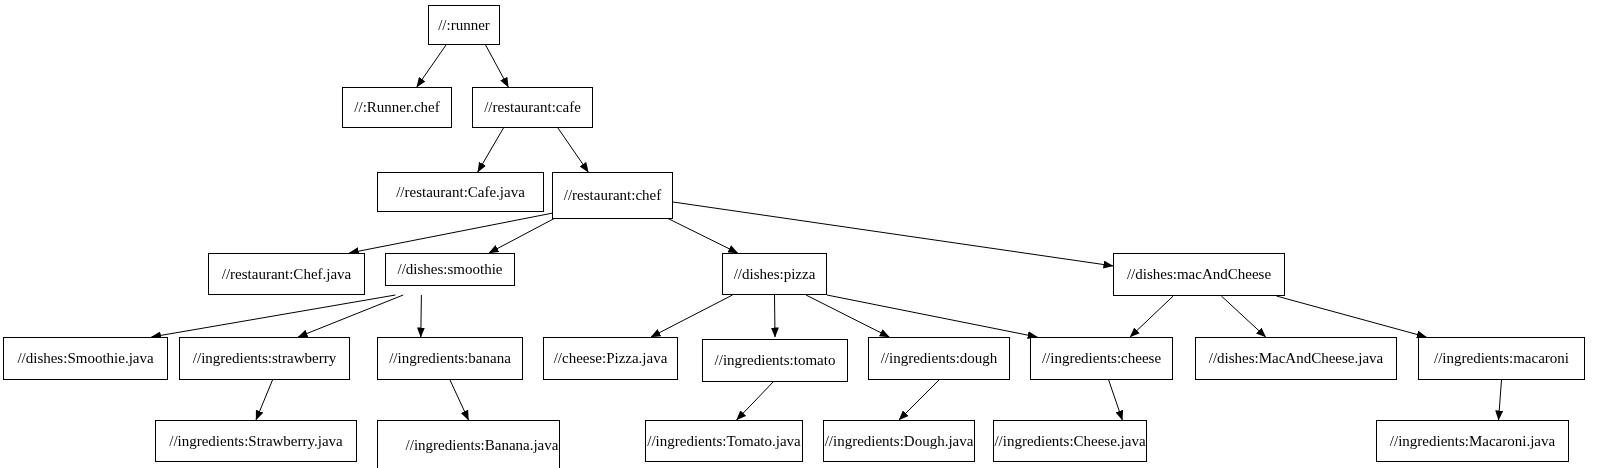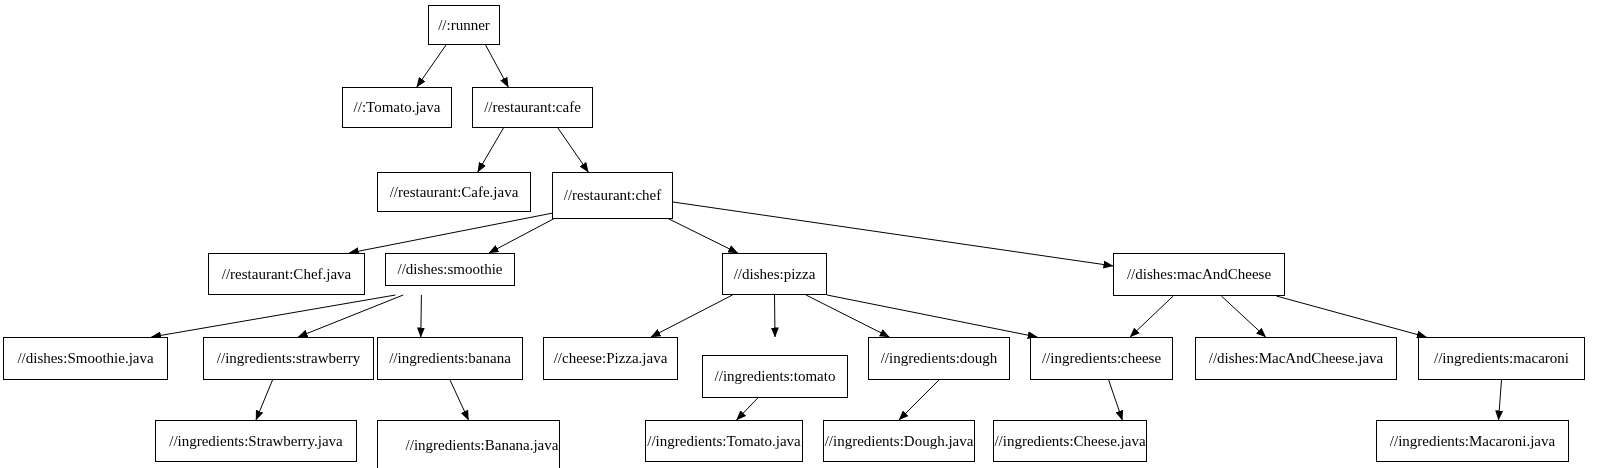--- a/index.html
+++ b/index.html
@@ -63,33 +63,33 @@
       <line x1="1276.4" y1="296" x2="1426.35" y2="337" stroke="#000000" stroke-width="1" marker-end="url(#arrow)"></line>
       <line x1="272.5" y1="380" x2="256" y2="420" stroke="#000000" stroke-width="1" marker-end="url(#arrow)"></line>
       <line x1="450" y1="380" x2="468.5" y2="420" stroke="#000000" stroke-width="1" marker-end="url(#arrow)"></line>
       <line x1="775" y1="380" x2="736.64" y2="420" stroke="#000000" stroke-width="1" marker-end="url(#arrow)"></line>
       <line x1="939" y1="380" x2="899" y2="420" stroke="#000000" stroke-width="1" marker-end="url(#arrow)"></line>
       <line x1="1108.65" y1="380" x2="1122.36" y2="420" stroke="#000000" stroke-width="1" marker-end="url(#arrow)"></line>
       <line x1="1501.5" y1="380" x2="1498.5" y2="420" stroke="#000000" stroke-width="1" marker-end="url(#arrow)"></line>
     </svg>
   <div>
       <div class="node" style="left: 428px; top: 5px; width: 72px; height: 40px;">//:runner</div>
-      <div class="node" style="left: 342px; top: 87px; width: 110px; height: 41px;">//:Tomato.java</div>
+      <div class="node" style="left: 342px; top: 87px; width: 110px; height: 41px;">//:Runner.chef</div>
       <div class="node" style="left: 472px; top: 87px; width: 121px; height: 41px;">//restaurant:cafe</div>
-      <div class="node" style="left: 377px; top: 172px; width: 154px; height: 40px;">//restaurant:Cafe.java</div>
+      <div class="node" style="left: 377px; top: 172px; width: 167px; height: 40px;">//restaurant:Cafe.java</div>
       <div class="node" style="left: 552px; top: 172px; width: 121px; height: 47px;">//restaurant:chef</div>
       <div class="node" style="left: 208px; top: 253px; width: 157px; height: 42px;">//restaurant:Chef.java</div>
       <div class="node" style="left: 385px; top: 253px; width: 130px; height: 33px;">//dishes:smoothie</div>
       <div class="node" style="left: 722px; top: 253px; width: 105px; height: 42px;">//dishes:pizza</div>
       <div class="node" style="left: 1113px; top: 253px; width: 172px; height: 43px;">//dishes:macAndCheese</div>
       <div class="node" style="left: 3px; top: 337px; width: 165px; height: 43px;">//dishes:Smoothie.java</div>
-      <div class="node" style="left: 203px; top: 337px; width: 171px; height: 43px;">//ingredients:strawberry</div>
+      <div class="node" style="left: 179px; top: 337px; width: 171px; height: 43px;">//ingredients:strawberry</div>
       <div class="node" style="left: 377px; top: 337px; width: 146px; height: 43px;">//ingredients:banana</div>
       <div class="node" style="left: 543px; top: 337px; width: 135px; height: 43px;">//cheese:Pizza.java</div>
-      <div class="node" style="left: 702px; top: 355px; width: 146px; height: 43px;">//ingredients:tomato</div>
+      <div class="node" style="left: 702px; top: 339px; width: 146px; height: 43px;">//ingredients:tomato</div>
       <div class="node" style="left: 868px; top: 337px; width: 142px; height: 43px;">//ingredients:dough</div>
       <div class="node" style="left: 1030px; top: 337px; width: 143px; height: 43px;">//ingredients:cheese</div>
       <div class="node" style="left: 1195px; top: 337px; width: 202px; height: 43px;">//dishes:MacAndCheese.java</div>
       <div class="node" style="left: 1418px; top: 337px; width: 167px; height: 43px;">//ingredients:macaroni</div>
       <div class="node" style="left: 155px; top: 420px; width: 202px; height: 42px;">//ingredients:Strawberry.java</div>
       <div class="node" style="left: 377px; top: 420px; width: 183px; height: 51px; padding-left: 27px;">//ingredients:Banana.java</div>
       <div class="node" style="left: 645px; top: 420px; width: 158px; height: 42px;">//ingredients:Tomato.java</div>
       <div class="node" style="left: 823px; top: 420px; width: 152px; height: 42px;">//ingredients:Dough.java</div>
       <div class="node" style="left: 993px; top: 420px; width: 154px; height: 42px;">//ingredients:Cheese.java</div>
       <div class="node" style="left: 1376px; top: 420px; width: 193px; height: 42px;">//ingredients:Macaroni.java</div>

